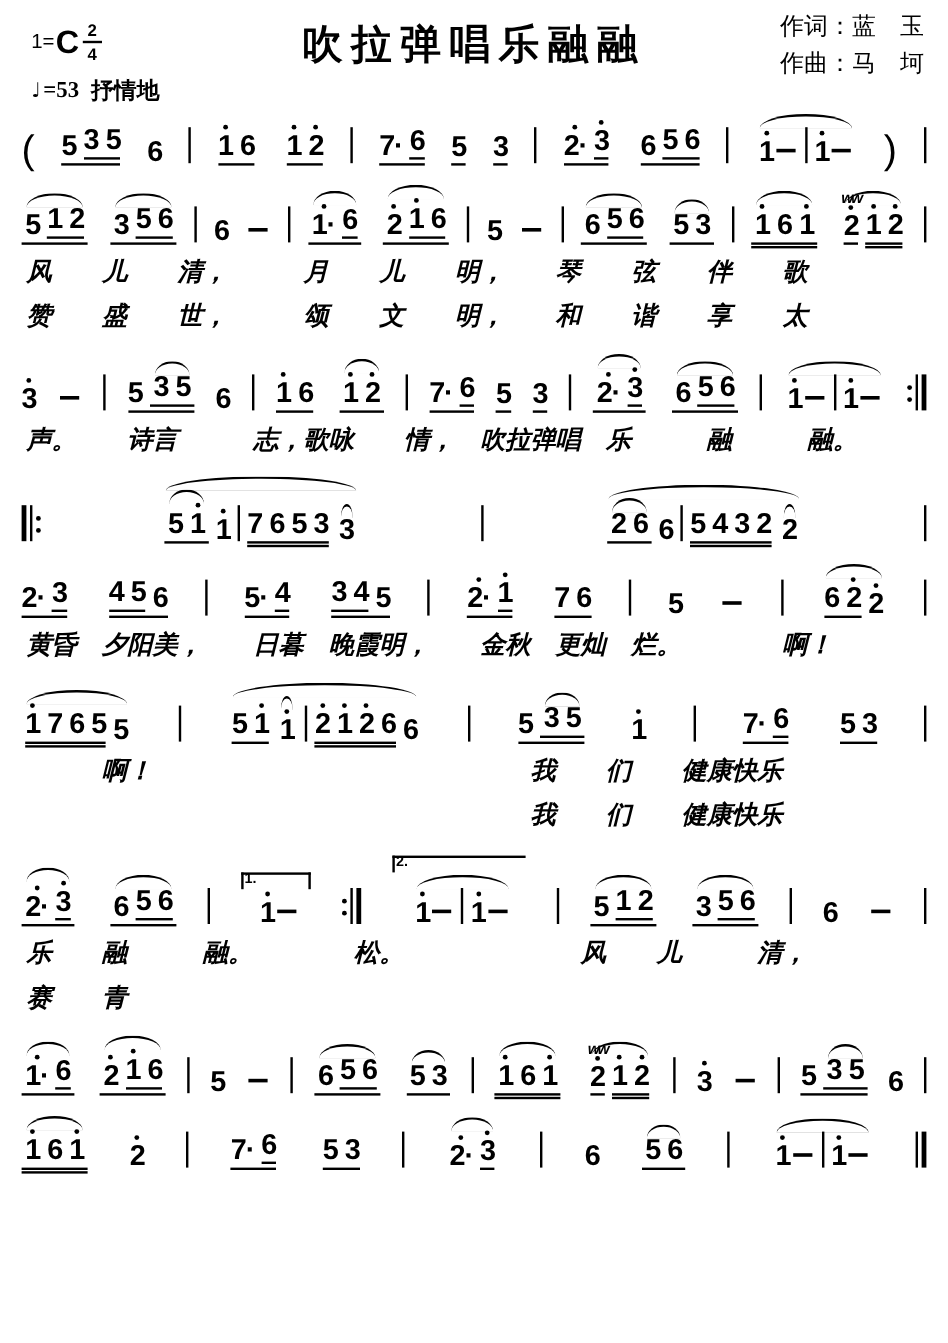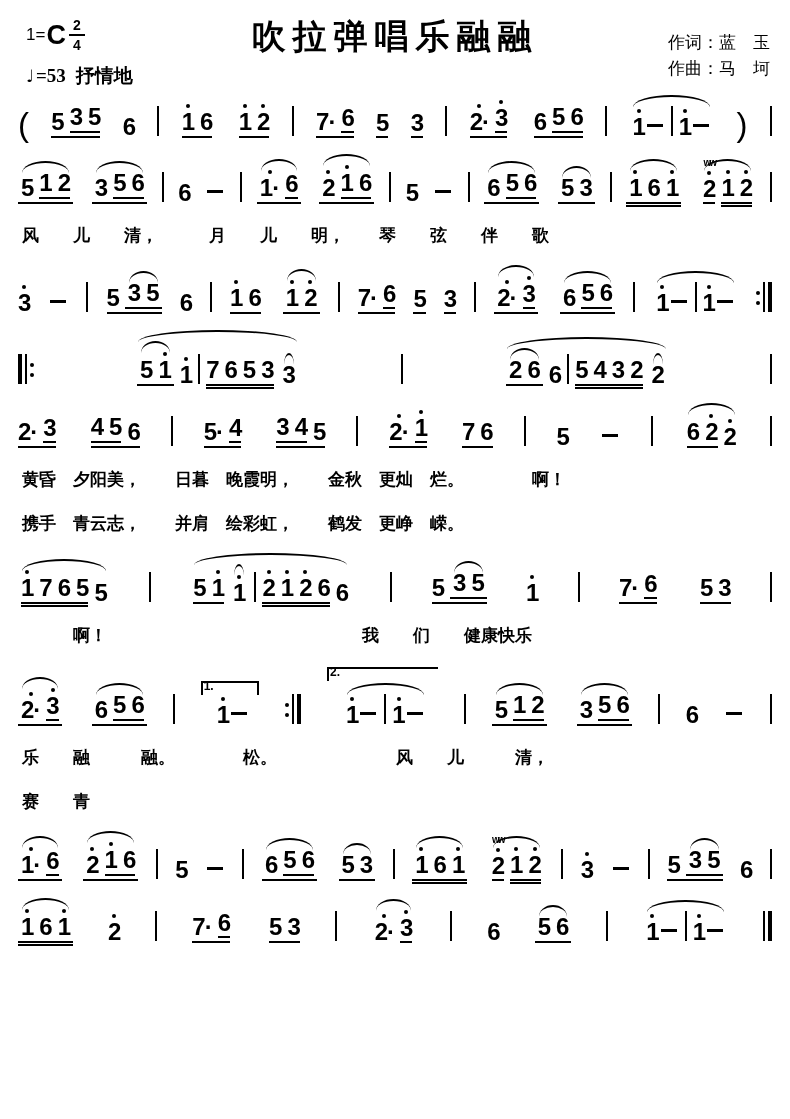--- a/index.html
+++ b/index.html
@@ -10,36 +10,36 @@
   .header{position:relative;height:86px;}
   .keysig{position:absolute;left:26px;top:12px;display:flex;align-items:center;font-family:"Liberation Sans",sans-serif;font-weight:700;}
   .keysig .kprefix{font-size:17px;font-weight:400;}
   .keysig .kletter{font-size:27px;margin:0 3px 0 1px;}
   .frac{display:inline-flex;flex-direction:column;align-items:center;line-height:1;font-size:14px;font-weight:700;}
   .frac .num{border-bottom:2px solid #000;padding:0 4px 2px;}
   .frac .den{padding-top:2px;}
   .tempo{position:absolute;left:26px;top:57px;font-size:19px;font-weight:700;font-family:"Liberation Serif",serif;display:flex;align-items:center;gap:2px;}
   .tempo .qnote{font-family:"DejaVu Sans",sans-serif;font-size:17px;}
   .title{text-align:center;font-family:"Liberation Serif",serif;font-weight:700;font-size:34px;letter-spacing:7px;padding-top:8px;}
-  .credits{position:absolute;right:20px;top:24px;font-family:Liberation Sans, sans-serif;font-size:17px;line-height:1.55;}
+  .credits{position:absolute;right:20px;top:2px;font-family:Liberation Mono, monospace;font-size:20px;line-height:1.55;}
 
   
   .score{padding:0 14px;}
   .system{margin-bottom:16px;}
   .sys{display:flex;align-items:flex-end;justify-content:space-between;padding:0 4px;min-height:46px;}
   .g{display:inline-flex;align-items:flex-end;position:relative;}
   .g > * + *{margin-left:6px;}
   .sys > .g + .g{margin-left:4px;}
 
   .note{display:inline-flex;flex-direction:column;align-items:center;position:relative;
         font-family:"Liberation Sans",sans-serif;font-weight:700;}
   .note .dg{font-size:24px;line-height:22px;letter-spacing:-1px;}
   .note .dt{width:4px;height:4px;border-radius:50%;background:#000;margin:0 auto 3px;}
   .note .trm{position:absolute;top:-13px;left:50%;transform:translateX(-50%);
-             font-size:10px;font-weight:700;letter-spacing:-2px;line-height:1;}
+             font-size:13px;font-weight:700;letter-spacing:-2px;line-height:1;font-style:italic;}
 
   .u1{border-bottom:2px solid #000;padding-bottom:2px;}
   .u2{border-bottom:2px solid #000;padding-bottom:2px;position:relative;}
   .u2::after{content:"";position:absolute;left:0;right:0;bottom:-5px;height:2px;background:#000;}
   .g.u1,.g.u2{padding-bottom:3px;}
 
   .s{position:relative;padding:11px 3px 0;}
   .s::before{content:"";position:absolute;top:0;left:4px;right:4px;height:10px;
              border-top:2px solid #000;border-radius:50%/100% 100% 0 0;}
 
@@ -51,22 +51,22 @@
 
   .bl{width:2px;height:30px;background:#000;margin-bottom:2px;align-self:flex-end;}
   .dash{width:16px;height:3px;background:#000;margin:0 2px 11px;align-self:flex-end;}
   .paren{font:400 33px/26px "Liberation Sans",sans-serif;align-self:flex-end;margin-bottom:0;}
   .rgrp{display:inline-flex;align-items:flex-end;gap:3px;margin-bottom:2px;align-self:flex-end;}
   .rgrp .thin{width:2px;height:30px;background:#000;}
   .rgrp .thick{width:4px;height:30px;background:#000;}
   .rgrp .dots{display:flex;flex-direction:column;gap:6px;margin-bottom:7px;}
   .rgrp .dots i{width:4px;height:4px;border-radius:50%;background:#000;display:block;}
 
-  .lyr{font-family:"Liberation Serif",serif;font-size:17px;font-weight:700;
-       white-space:pre;margin:20px 0 0 8px;line-height:1.45;}
+  .lyr{font-family:"Liberation Serif",serif;font-size:21px;font-weight:700;
+       white-space:pre;margin:7px 0 0 8px;line-height:1.45;font-style:italic;}
 </style>
 </head>
 <body>
 
 <div class="page">
   <div class="header">
     <div class="keysig">
       <span class="kprefix">1=</span>
       <span class="kletter">C</span>
       <span class="frac">
@@ -296,20 +296,21 @@
               </span>
               <span class="note">
                 <span class="dt"></span>
                 <span class="dg">2</span>
               </span>
             </span>
           </span>
           <span class="bl"></span>
         </div>
         <div class="lyr">风　　儿　　清，　　　月　　儿　　明，　　琴　　弦　　伴　　歌</div>
+        <div class="lyr">赞　　盛　　世，　　　颂　　文　　明，　　和　　谐　　享　　太</div>
       </div>
       <div class="system">
         <div class="sys">
           <span class="note">
             <span class="dt"></span>
             <span class="dg">3</span>
           </span>
           <span class="dash"></span>
           <span class="bl"></span>
           <span class="g u1">
@@ -403,20 +404,21 @@
           </span>
           <span class="rgrp">
             <span class="dots">
               <i></i>
               <i></i>
             </span>
             <span class="thin"></span>
             <span class="thick"></span>
           </span>
         </div>
+        <div class="lyr">声。　　诗言　　　志，歌咏　　情，　吹拉弹唱　乐　　　融　　　融。</div>
       </div>
       <div class="system">
         <div class="sys">
           <span class="rgrp">
             <span class="thick"></span>
             <span class="thin"></span>
             <span class="dots">
               <i></i>
               <i></i>
             </span>
@@ -574,21 +576,20 @@
               </span>
             </span>
             <span class="note">
               <span class="dt"></span>
               <span class="dg">2</span>
             </span>
           </span>
           <span class="bl"></span>
         </div>
         <div class="lyr">黄昏　夕阳美，　　日暮　晚霞明，　　金秋　更灿　烂。　　　　啊！</div>
-        <div class="lyr">携手　青云志，　　并肩　绘彩虹，　　鹤发　更峥　嵘。</div>
       </div>
       <div class="system">
         <div class="sys">
           <span class="g s">
             <span class="g u2">
               <span class="note">
                 <span class="dt"></span>
                 <span class="dg">1</span>
               </span>
               <span class="note">
@@ -675,20 +676,21 @@
             <span class="note">
               <span class="dg">5</span>
             </span>
             <span class="note">
               <span class="dg">3</span>
             </span>
           </span>
           <span class="bl"></span>
         </div>
         <div class="lyr">　　　啊！　　　　　　　　　　　　　　　我　　们　　健康快乐</div>
+        <div class="lyr">　　　　　　　　　　　　　　　　　　　　我　　们　　健康快乐</div>
       </div>
       <div class="system">
         <div class="sys">
           <span class="g u1 s">
             <span class="note">
               <span class="dt"></span>
               <span class="dg">2·</span>
             </span>
             <span class="note u1">
               <span class="dt"></span>

